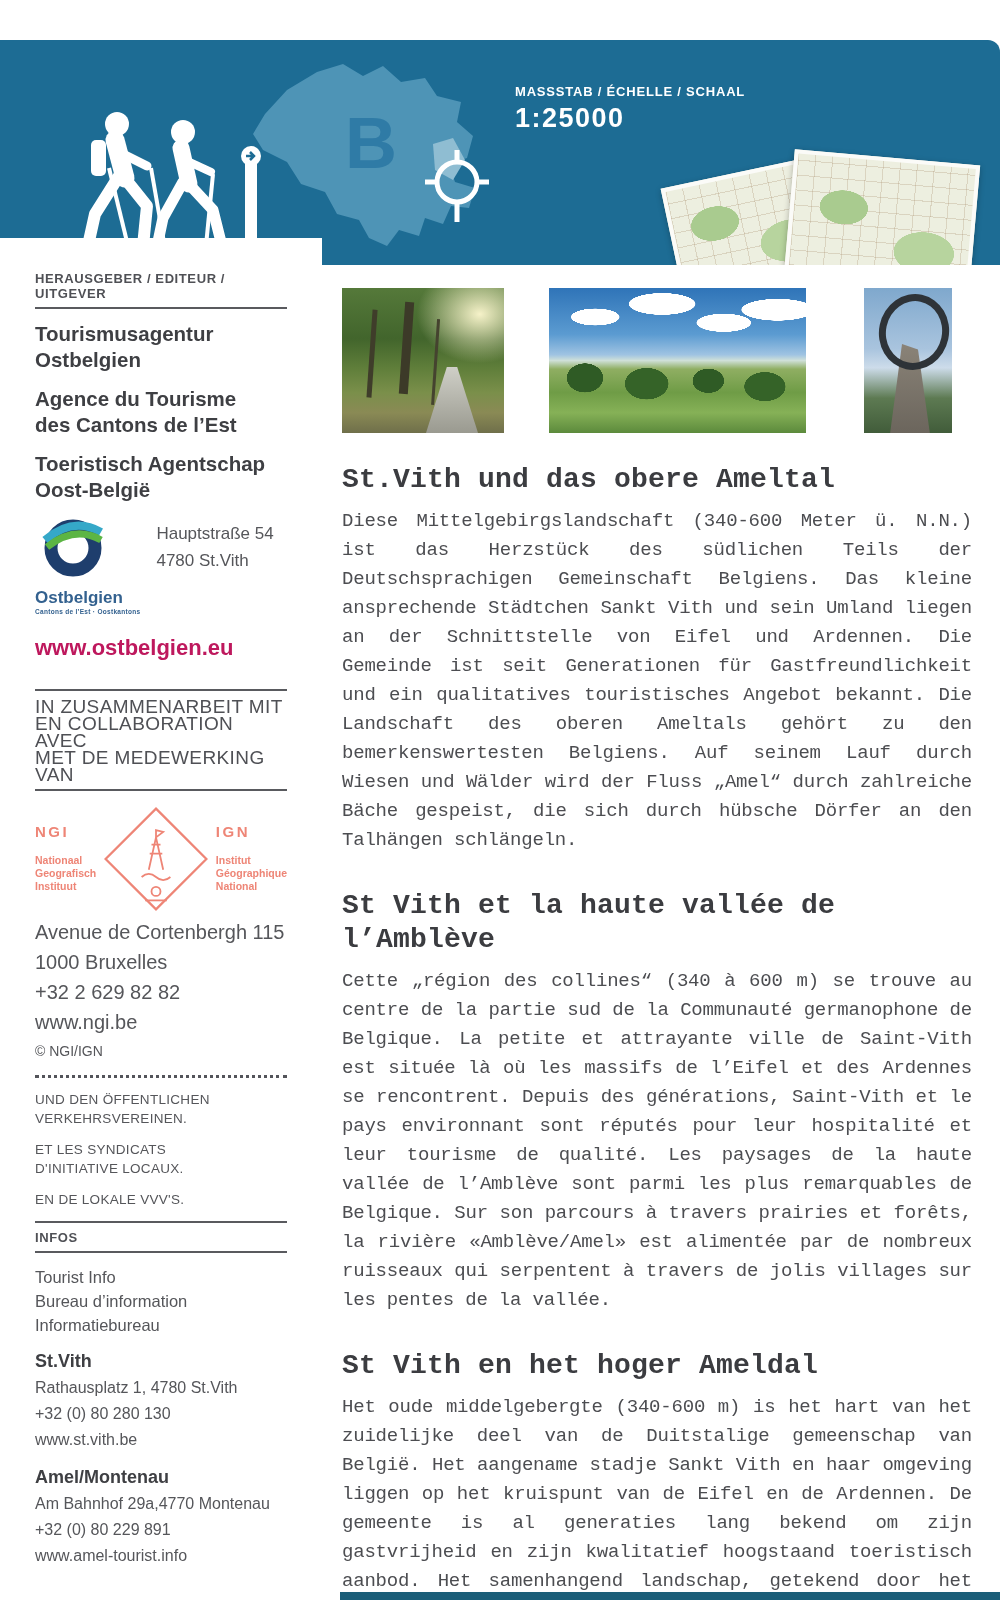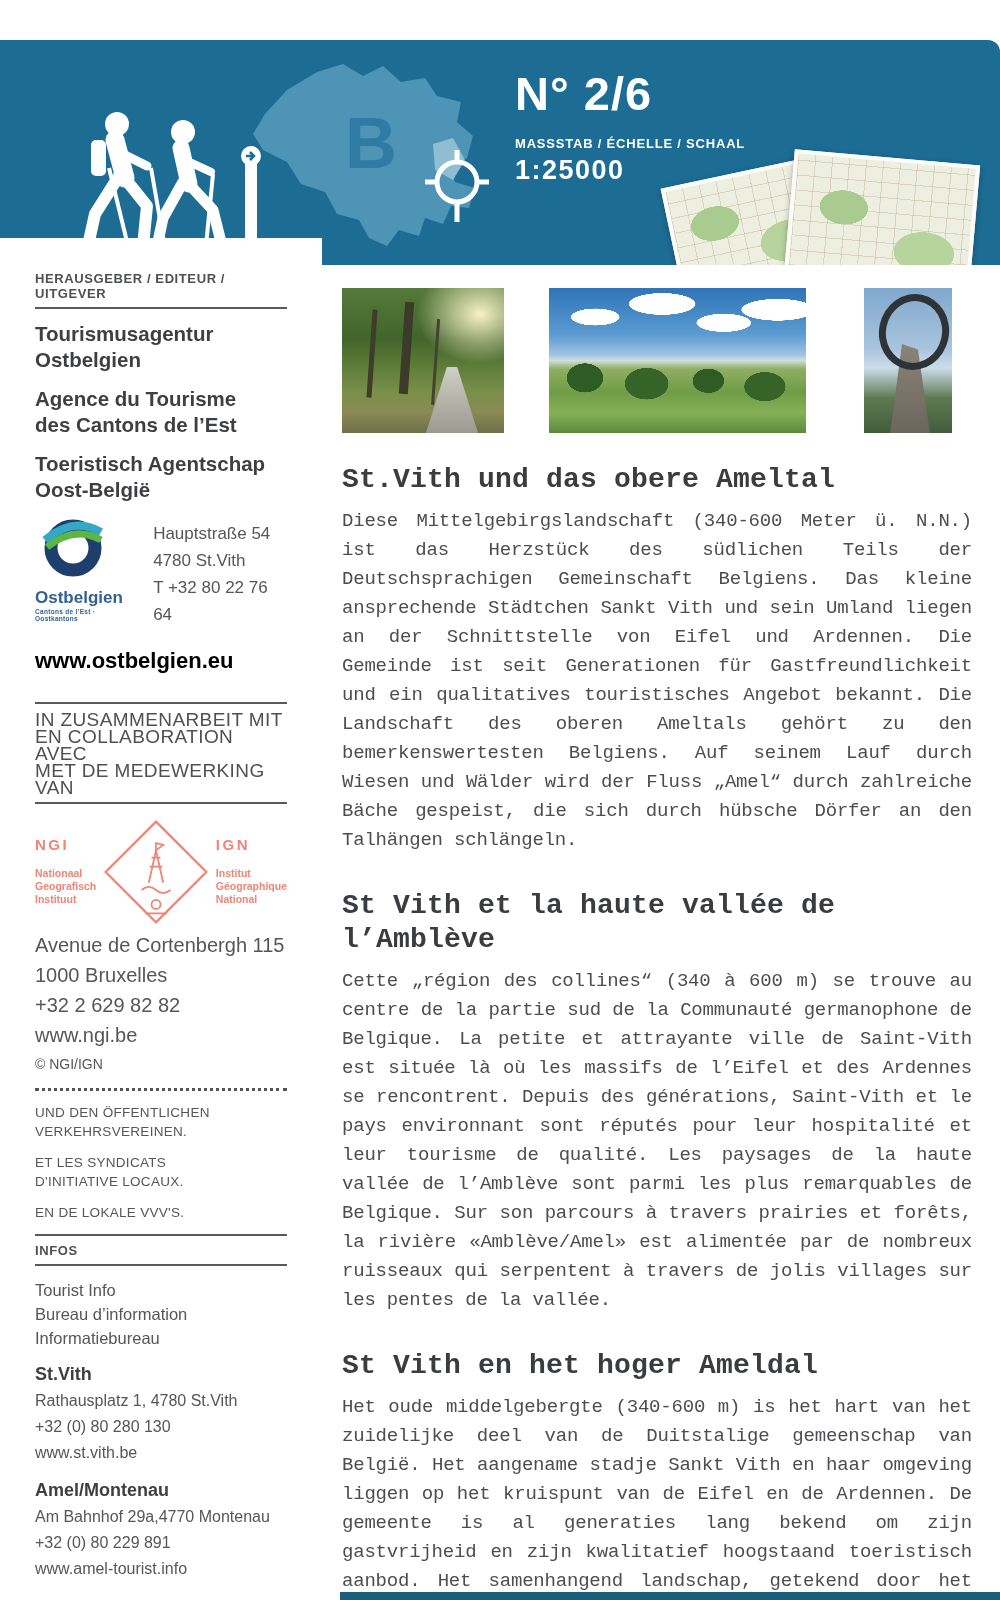--- a/index.html
+++ b/index.html
@@ -34,21 +34,21 @@
   .side-label{font-size:13px;color:#4f5055;letter-spacing:.6px;padding:7px 0 6px 0;font-weight:bold;}
   .side-label-multi{font-size:19px;line-height:17px;color:#4f5055;letter-spacing:.4px;
                     padding:7px 0 6px 0;white-space:pre-line;}
   .pub-names{margin-top:12px;}
   .pub-name{font-size:20.5px;line-height:26px;font-weight:bold;color:#3e3f43;
             margin-bottom:13px;white-space:pre-line;}
   .logo-row{margin-top:10px;display:flex;align-items:flex-start;}
   .ostb-word{font-size:17px;font-weight:bold;color:#33618f;margin-top:2px;}
   .ostb-tag{font-size:6.5px;font-weight:bold;color:#33618f;letter-spacing:.3px;}
   .addr1{margin-left:16px;font-size:17px;line-height:27px;color:#55565a;padding-top:4px;}
-  .website{margin-top:20px;font-size:22px;font-weight:bold;color:#000000;}
+  .website{margin-top:20px;font-size:22px;font-weight:bold;color:#be185d;}
   .r2{margin-top:28px;}
   .ngi-row{margin-top:14px;display:flex;align-items:center;justify-content:space-between;}
   .ngi-col{white-space:pre-line;font-size:10.5px;line-height:13px;font-weight:bold;color:#ee8576;}
   .ngi-abbr{font-size:15px;letter-spacing:2.5px;margin-bottom:3px;}
   .addr2{margin-top:4px;font-size:20px;line-height:30px;color:#55565a;}
   .copyright{margin-top:6px;font-size:14px;color:#55565a;}
   .partners{margin-top:12px;}
   .partner{font-size:13.5px;line-height:19px;color:#55565a;letter-spacing:.3px;
            margin-bottom:12px;white-space:pre-line;}
   .r5{margin-top:6px;}
@@ -137,21 +137,20 @@
         <line x1="140" y1="50" x2="166" y2="62" stroke-width="8" stroke-linecap="round"></line>
         <path d="M142,72 L168,100 L178,140" stroke-width="11" fill="none" stroke-linecap="round" stroke-linejoin="round"></path>
         <path d="M138,72 L118,108 L110,146" stroke-width="11" fill="none" stroke-linecap="round" stroke-linejoin="round"></path>
         <rect x="200" y="40" width="12" height="115" stroke="none"></rect>
         <circle cx="206" cy="46" r="10" stroke="none"></circle>
         <path d="M201,46 h8 m-4,-4 l4,4 l-4,4" stroke="#1d6c94" stroke-width="2.5" fill="none"></path>
       </g>
     </svg>
 
     <div class="banner-text">
-      <div class="issue">N° 2/6</div>
       <div class="scale-label">MASSSTAB / ÉCHELLE / SCHAAL</div>
       <div class="scale-value">1:25000</div>
     </div>
 
     <div class="thumb thumb1"></div>
     <div class="thumb thumb2"></div>
     <div class="white-notch"></div>
   </div>
 
   <div class="sidebar">
@@ -175,21 +174,20 @@
           <circle cx="38" cy="32" r="22" fill="none" stroke="#1e3e6d" stroke-width="13"></circle>
           <path d="M10,24 Q38,0 66,16" stroke="#35a8c8" stroke-width="8" fill="none"></path>
           <path d="M12,31 Q40,9 66,24" stroke="#5cb544" stroke-width="7" fill="none"></path>
         </svg>
         <div class="ostb-word">Ostbelgien</div>
         <div class="ostb-tag">Cantons de l’Est · Oostkantons</div>
       </div>
       <div class="addr1">
         <div>Hauptstraße 54</div>
         <div>4780 St.Vith</div>
-        <div>T +32 80 22 76 64</div>
       </div>
     </div>
 
     <div class="website">www.ostbelgien.eu</div>
 
     <hr class="rule r2">
     <div class="side-label-multi">IN ZUSAMMENARBEIT MIT
 EN COLLABORATION AVEC
 MET DE MEDEWERKING VAN</div>
     <hr class="rule">

